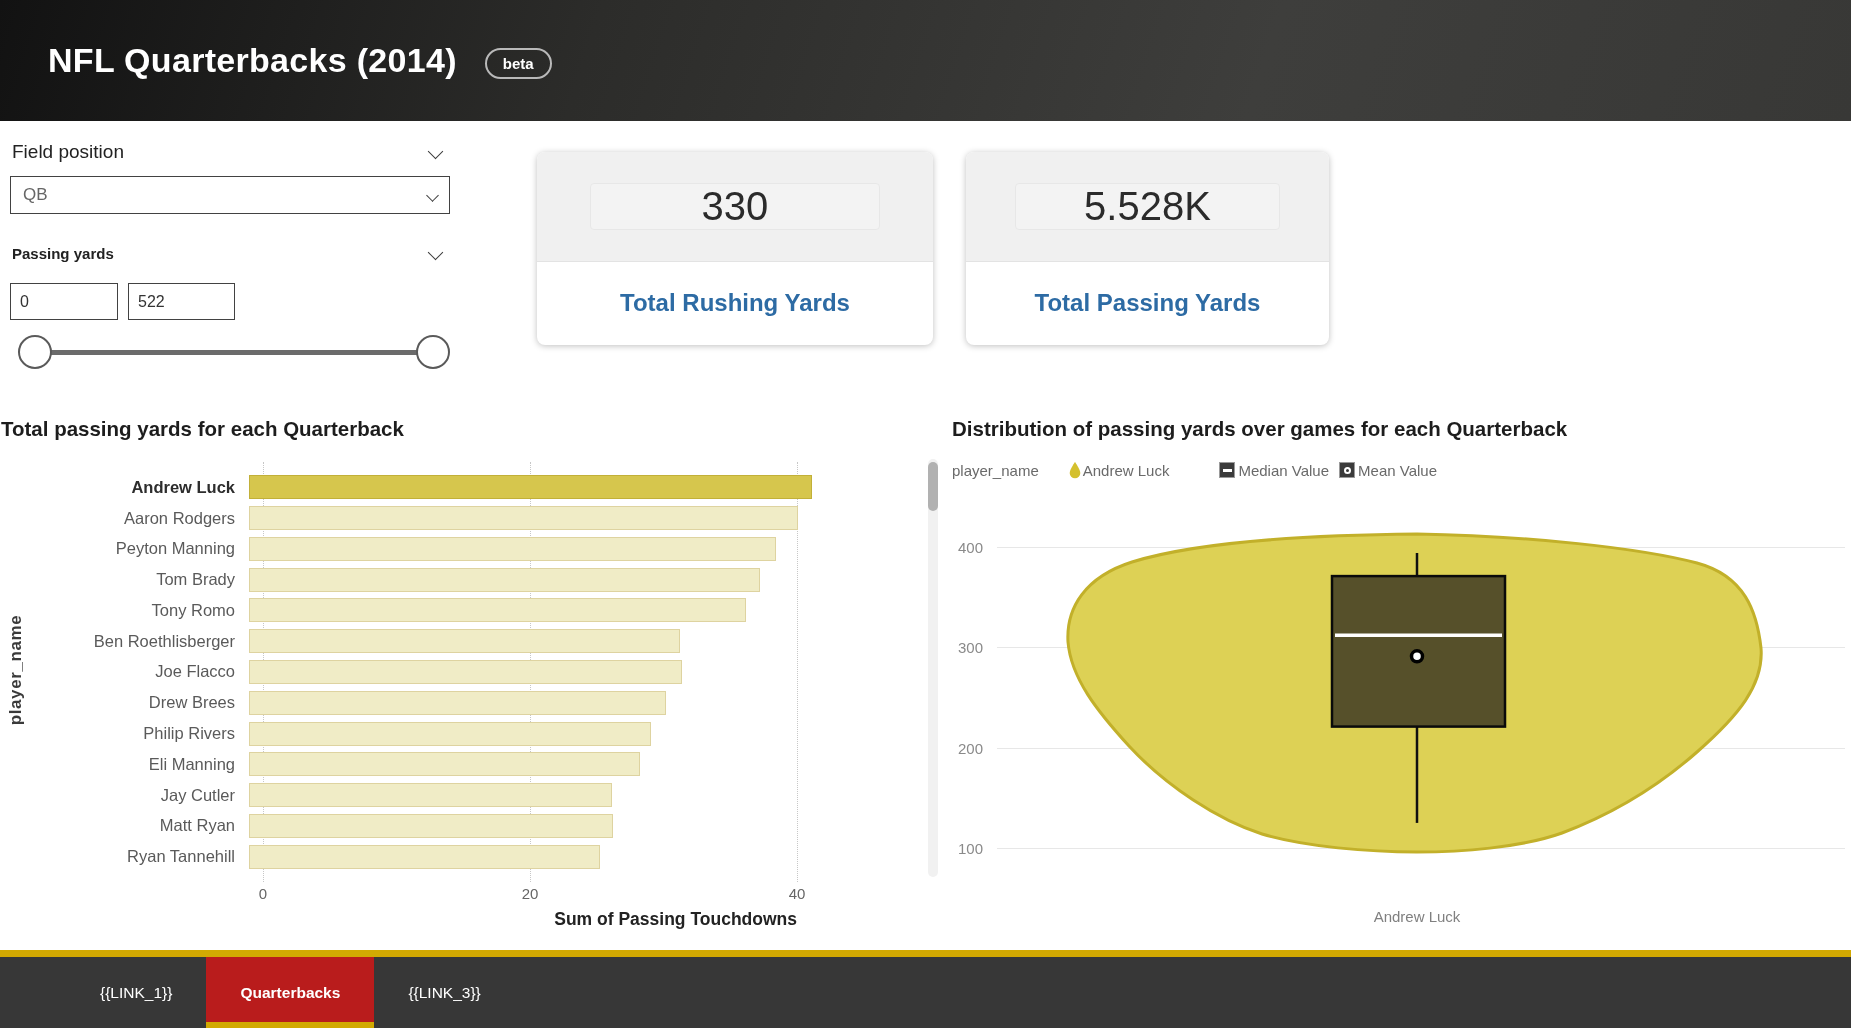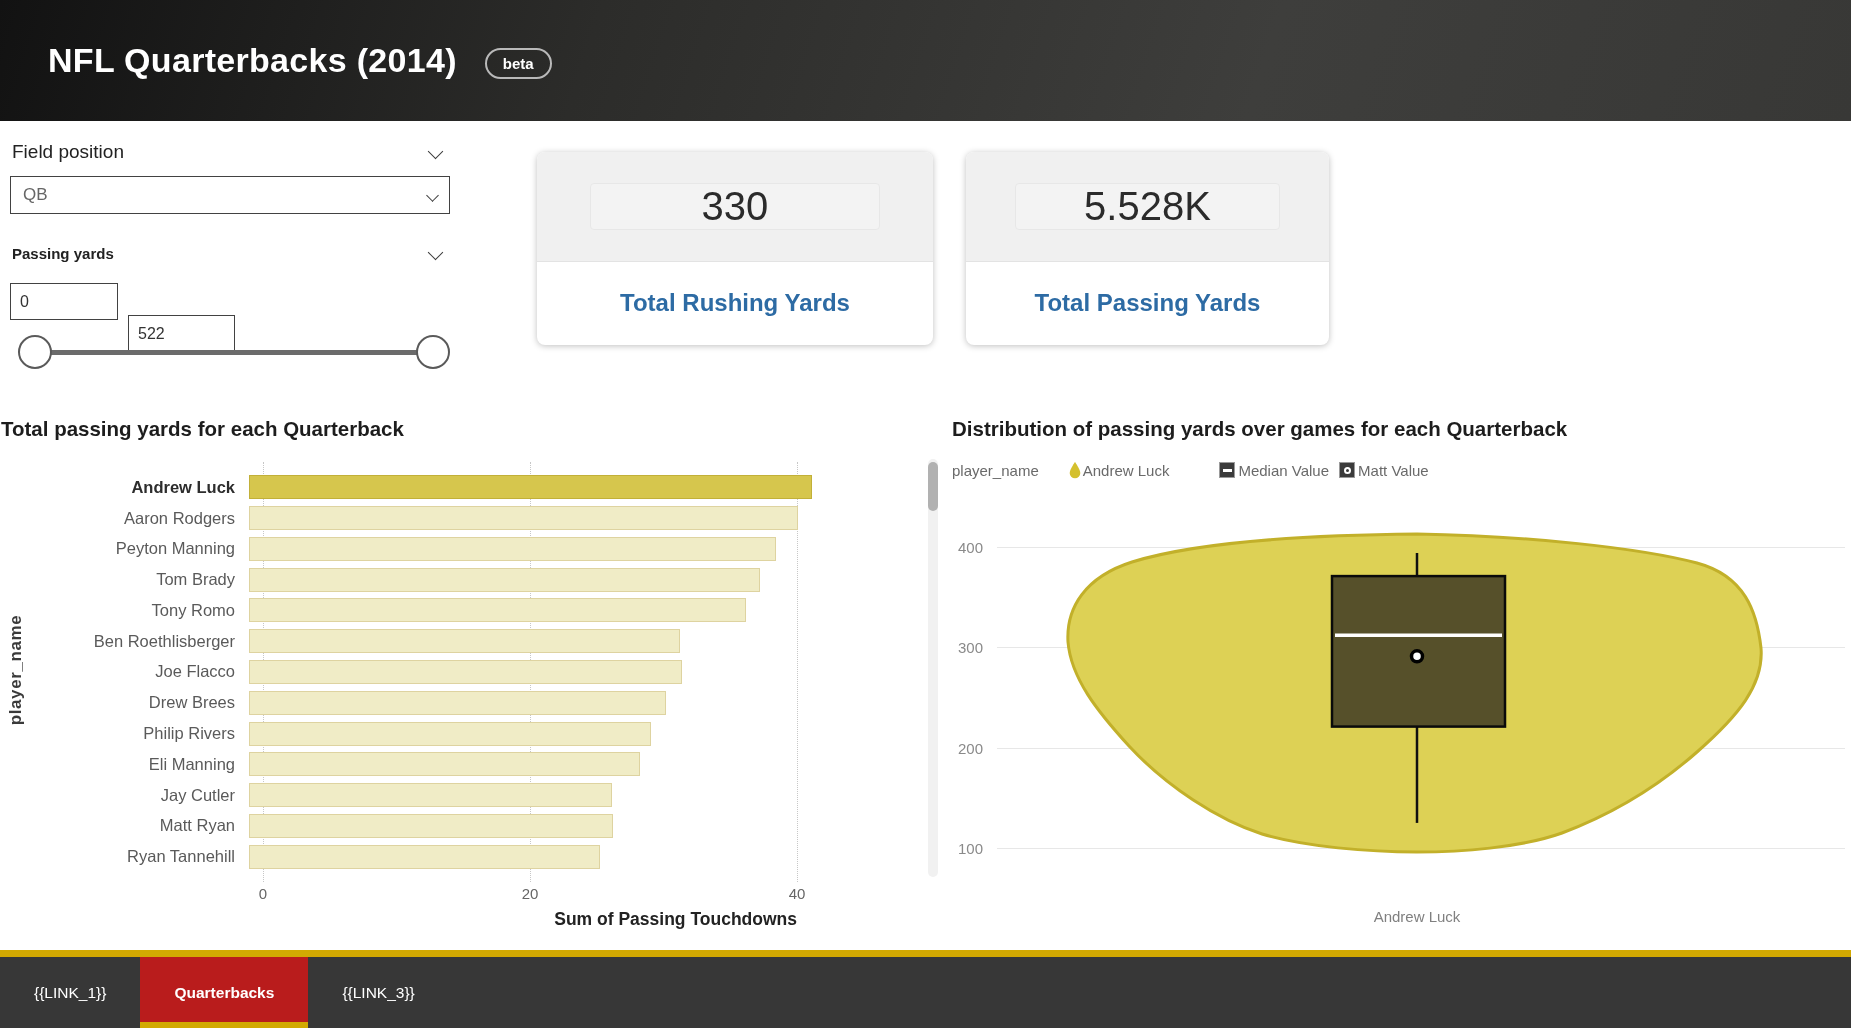--- a/index.html
+++ b/index.html
@@ -21,21 +21,21 @@
   .fp-card-chev { position:absolute; left:430px; top:146px; }
   .fp-select { position:absolute; left:10px; top:176px; width:440px; height:38px;
     border:1.3px solid #424242; background:#fff; display:flex; align-items:center;
     padding:16px 12px; color:#666; font-size:17px; cursor:pointer; }
   .fp-select .chev { margin-left:auto; width:9px; height:9px; }
   .py-label { position:absolute; left:12px; top:245px; font-size:15px; font-weight:700; color:#222; }
   .py-card-chev { position:absolute; left:430px; top:247px; }
   .py-input { position:absolute; top:283px; height:37px; border:1.3px solid #424242;
     font-size:16px; color:#333; padding:0 9px; font-family:"Liberation Sans",sans-serif; }
   .py-min { left:10px; width:108px; }
-  .py-max { left:128px; width:107px;margin-top:32px; }
+  .py-max { left:128px; width:107px; }
   .slider-track { position:absolute; left:35px; top:350px; width:398px; height:5px; background:#6b6b6b; }
   .slider-handle { position:absolute; top:335px; width:34px; height:34px; border-radius:50%;
     background:#fff; border:2.5px solid #5a5a5a; cursor:pointer; }
   .h-left { left:18px; } .h-right { left:416px; }
 
   
   .kpi-card { position:absolute; top:152px; height:193px; background:#fff; border-radius:8px;
     box-shadow:0 1px 6px rgba(0,0,0,.25); overflow:hidden; }
   .kpi-1 { left:537px; width:396px; }
   .kpi-2 { left:966px; width:363px; }
@@ -83,21 +83,21 @@
   .hgrid { position:absolute; left:47px; width:848px; height:0; border-top:1px solid #e7e7e7; }
   .ytick { position:absolute; left:0; width:33px; text-align:right; transform:translateY(-50%);
     font-size:15px; color:#8a8a8a; }
   #violin-svg { position:absolute; left:0; top:0; }
   .dist-xlabel { position:absolute; left:1317px; top:908px; width:200px; text-align:center;
     font-size:15px; color:#808080; }
 
   
   .footer-accent { position:absolute; left:0; top:950px; width:1851px; height:7px; background:#d2a902; }
   .footer { position:absolute; left:0; top:957px; width:1851px; height:71px; background:#373737;
-    display:flex; }
+    display:flex; padding-left:66px; }
   .tab { height:100%; display:flex; align-items:center; padding:0 34px; color:#fff;
     font-size:15.5px; cursor:pointer; }
   .tab.active { background:#b91c1c; font-weight:700; box-shadow:inset 0 -6px 0 #d2a902; }
 </style>
 </head>
 <body>
 
 <div id="app">
 
   <div class="header">
@@ -215,21 +215,21 @@
     <span class="legend-item lg-median">
       <span class="icon-sq">
           <span class="bar-glyph"></span>
         </span>
       <span>Median Value</span>
     </span>
     <span class="legend-item">
       <span class="icon-sq">
           <span class="dot-glyph"></span>
         </span>
-      <span>Matt Value</span>
+      <span>Mean Value</span>
     </span>
   </div>
   <div class="sb-track"></div>
   <div class="sb-thumb"></div>
 
   <div id="dist-plot">
     <div id="dist-grid">
         <div class="hgrid" style="top: 417.99px;"></div>
         <div class="ytick" style="top: 417.99px;">100</div>
         <div class="hgrid" style="top: 317.66px;"></div>

